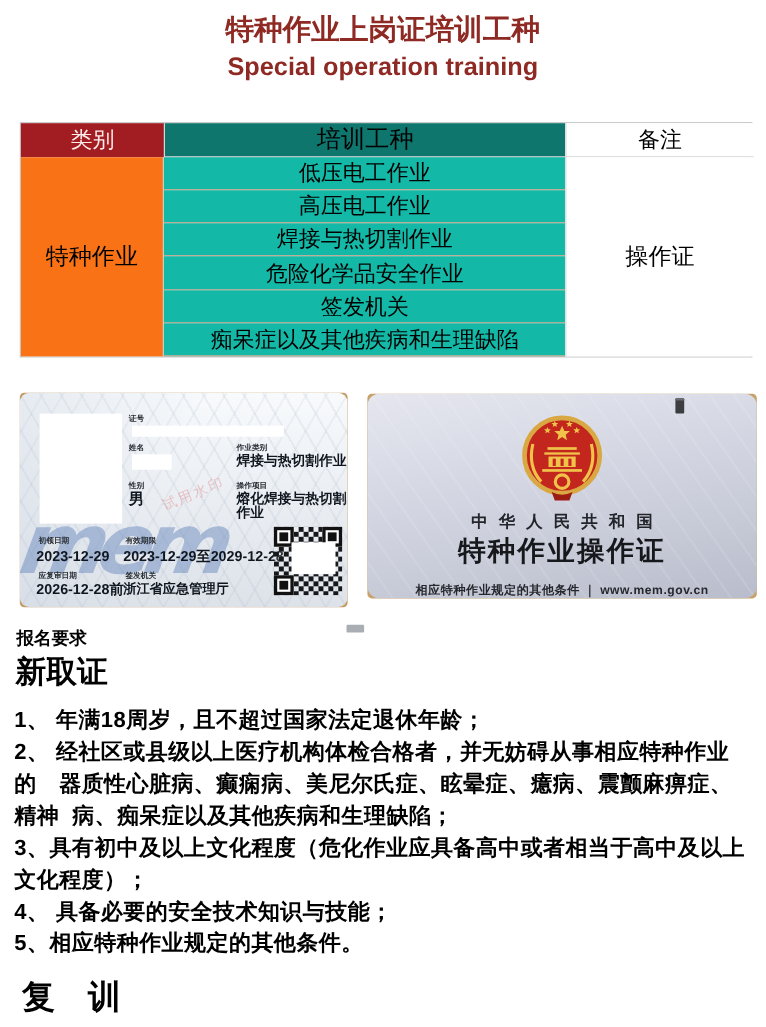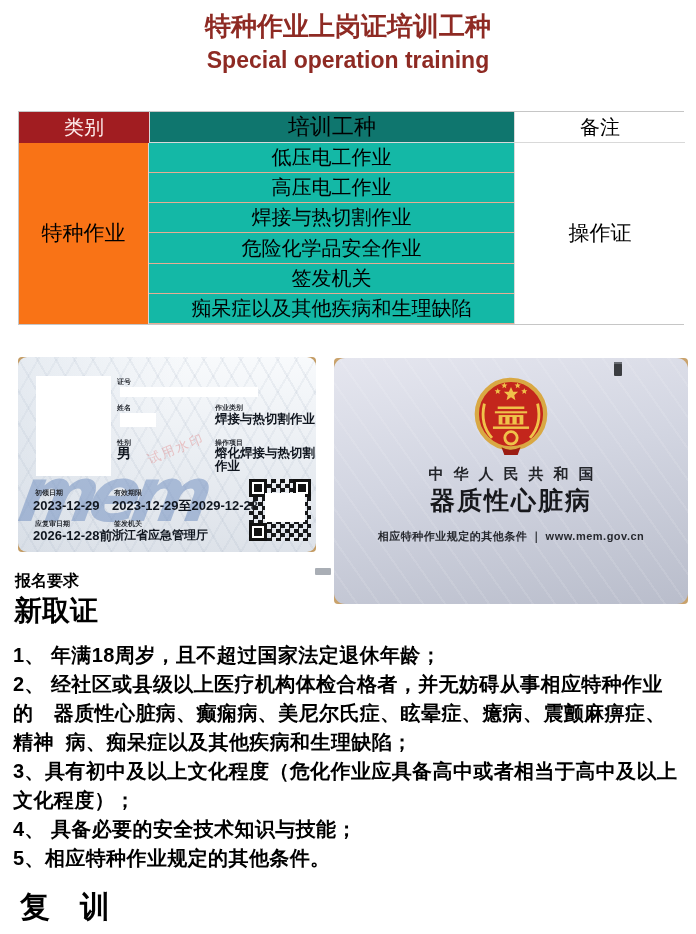--- a/index.html
+++ b/index.html
@@ -69,21 +69,21 @@
   .qr .finder{position:absolute;width:12px;height:12px;border:3px solid #111;background:#fff;}
   .qr .finder::after{content:"";position:absolute;inset:2px;background:#111;}
   .qr .f-tl{left:0;top:0;}.qr .f-tr{right:0;top:0;}.qr .f-bl{left:0;bottom:0;}
   .qr-mask{position:absolute;left:16px;top:14px;width:40px;height:29px;background:#fff;}
   .badge-mark{
     position:absolute;left:297px;top:211px;width:16px;height:7px;background:#9aa0a8;
     border-radius:1px;opacity:.85;
   }
 
   .card-front-bg{
-    position:absolute;left:334px;top:13px;width:354px;height:246px;
+    position:absolute;left:334px;top:13px;width:354px;height:186px;
     background:#c9a26b;border-radius:4px;
   }
   .card-front{
     position:absolute;inset:0;border-radius:11px;overflow:hidden;
     background:
       repeating-linear-gradient(55deg,rgba(255,255,255,.10) 0 2px,transparent 2px 18px),
       linear-gradient(168deg,#e5e6ef 0%,#d2d5e1 45%,#b9bdcb 100%);
   }
   .emblem{position:absolute;left:50%;top:17px;transform:translateX(-50%);}
   .cf-country{
@@ -199,21 +199,21 @@
             <rect x="38.5" y="44" width="3" height="7"></rect>
             <rect x="46" y="44" width="3" height="7"></rect>
           </g>
           <circle cx="40" cy="66" r="6.5" fill="none" stroke="#f0c24a" stroke-width="3"></circle>
           <path d="M12 30 Q7 52 20 66" stroke="#f0c24a" stroke-width="3" fill="none"></path>
           <path d="M68 30 Q73 52 60 66" stroke="#f0c24a" stroke-width="3" fill="none"></path>
           <path d="M30 76 Q40 81 50 76 L47 84 H33 Z" fill="#9c1d14"></path>
         </svg>
       </div>
       <div class="cf-country">中华人民共和国</div>
-      <div class="cf-title">器质性心脏病</div>
+      <div class="cf-title">特种作业操作证</div>
       <div class="cf-footer">相应特种作业规定的其他条件 ｜ www.mem.gov.cn</div>
     </div>
   </div>
 </div>
 
 <div class="abs sec-label">报名要求</div>
 <div class="abs new-cert">新取证</div>
 
 <div class="abs req-lines">
   <div class="req-line">1、 年满18周岁，且不超过国家法定退休年龄；</div>

